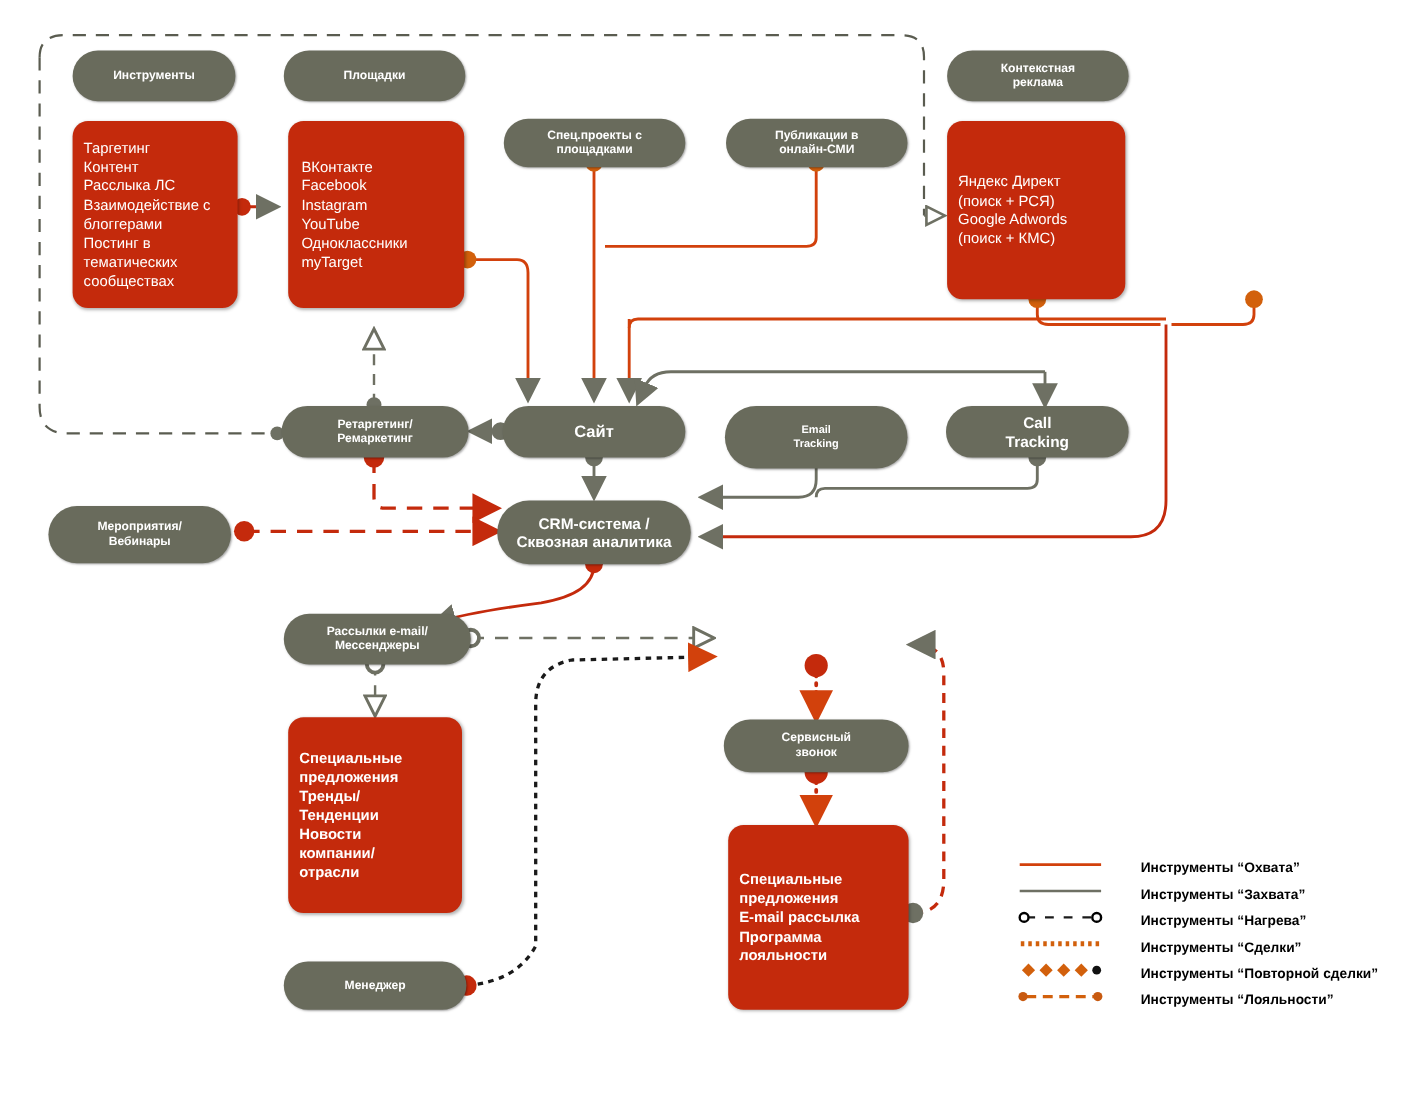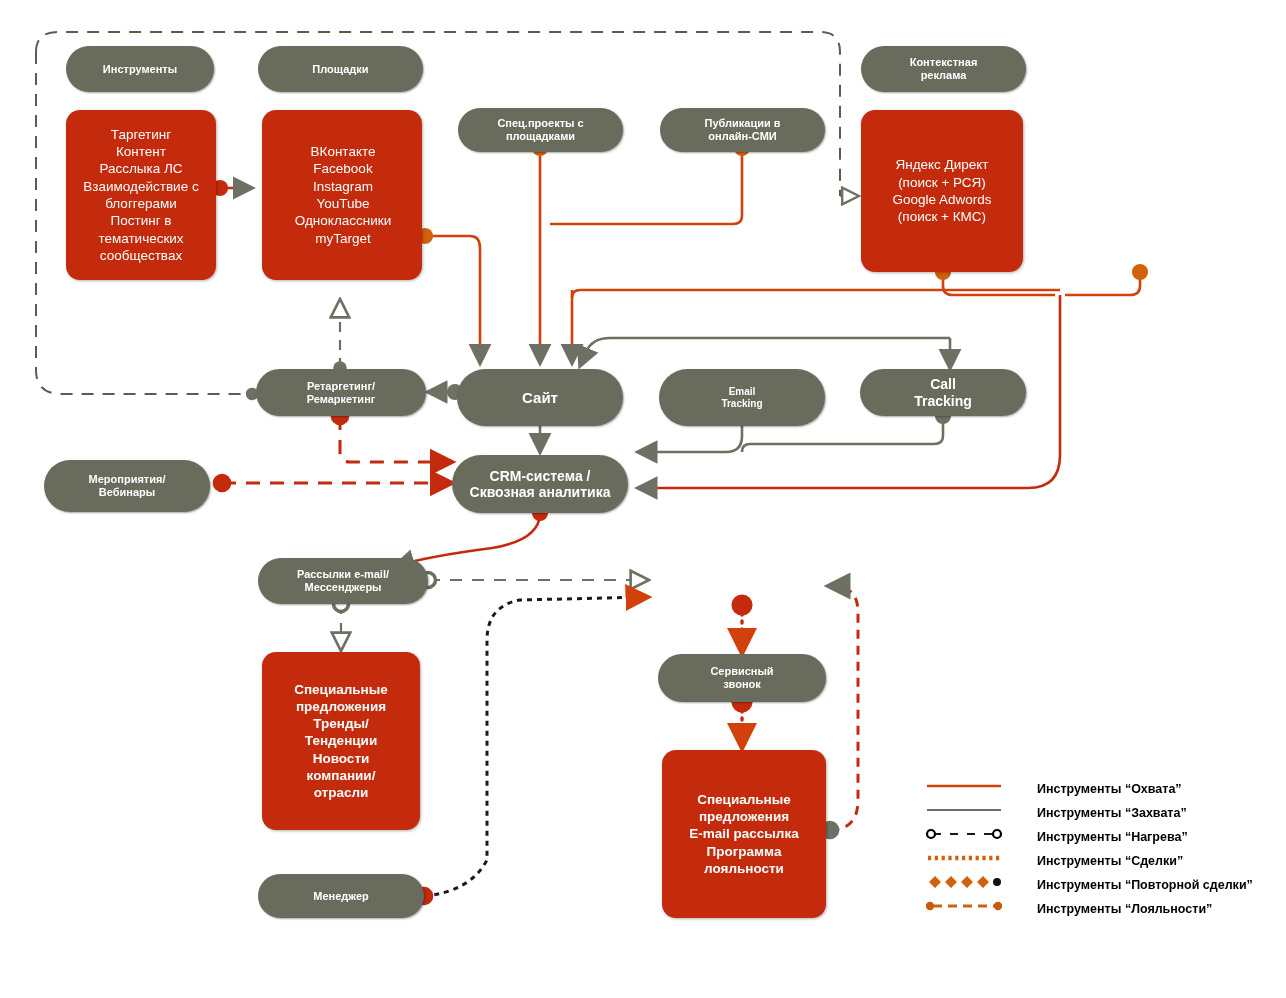--- a/index.html
+++ b/index.html
@@ -19,21 +19,21 @@
     border-radius:999px;
     align-items:center;justify-content:center;
     text-align:center;font-weight:bold;font-size:11px;line-height:1.15;
     box-shadow:1px 1px 2px rgba(0,0,0,.35);
     padding:2px 8px;
   }
   .redbox{
     background:#C42A0C;color:#ffffff;
     border-radius:14px;
     align-items:center;justify-content:flex-start;
-    text-align:center;font-size:13.5px;line-height:1.28;
+    text-align:left;font-size:13.5px;line-height:1.28;
     box-shadow:1px 1px 3px rgba(0,0,0,.3);
     padding:6px 10px;
   }
   .redbox.bold{font-weight:bold;}
   .redbox .inner{width:100%;}
   .pill .inner{width:100%;}
 
   
   #legend{position:absolute;left:925px;top:772px;width:340px;}
   .leg-row{display:flex;align-items:flex-end;height:24px;gap:20px;}
@@ -160,21 +160,21 @@
 
   <div class="node redbox" style="left:861px;top:110px;width:162px;height:162px;">
     <span class="inner">Яндекс Директ<br>(поиск + РСЯ)<br>Google Adwords<br>(поиск + КМС)</span>
   </div>
 
 
   <div class="node pill" style="left:256px;top:369px;width:170px;height:47px;">
     <span class="inner">Ретаргетинг/<br>Ремаркетинг</span>
   </div>
 
-  <div class="node pill" style="left:457px;top:369px;width:166px;height:57px;font-size:15px;">
+  <div class="node pill" style="left:457px;top:369px;width:166px;height:47px;font-size:15px;">
     <span class="inner">Сайт</span>
   </div>
 
   <div class="node pill" style="left:659px;top:369px;width:166px;height:57px;font-size:10px;">
     <span class="inner">Email<br>Tracking</span>
   </div>
 
   <div class="node pill" style="left:860px;top:369px;width:166px;height:47px;font-size:14px;">
     <span class="inner">Call<br>Tracking</span>
   </div>

